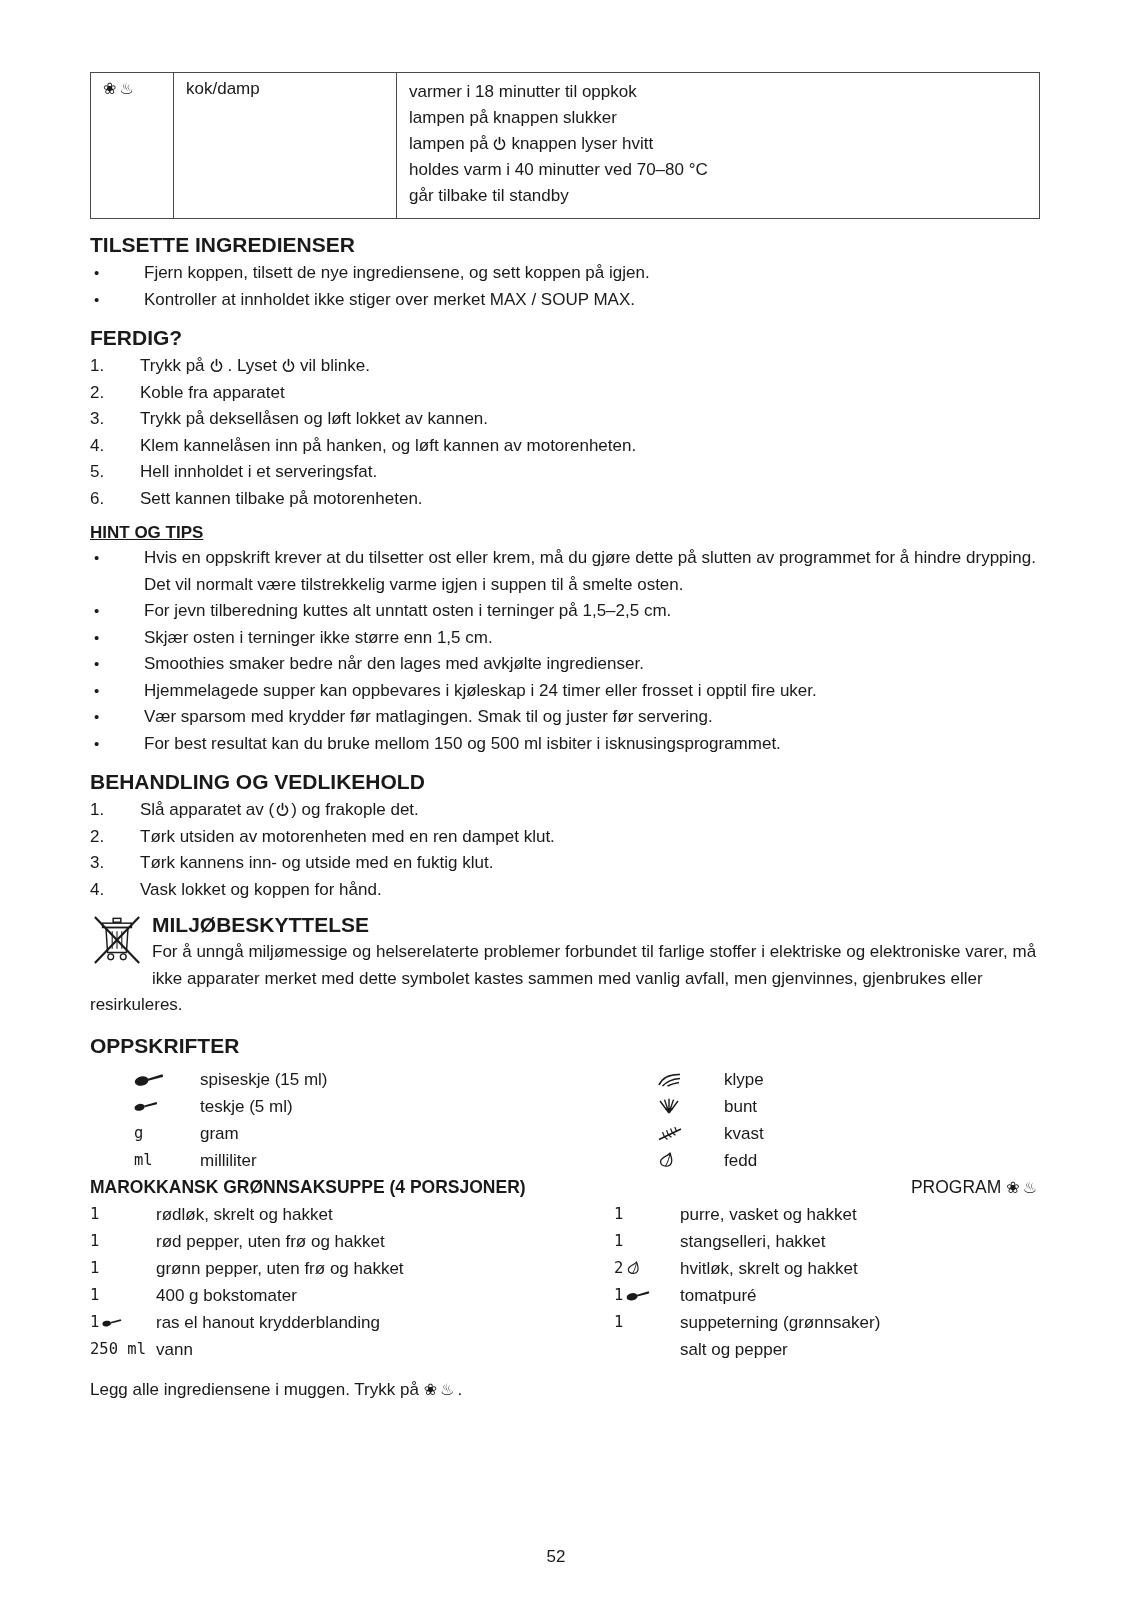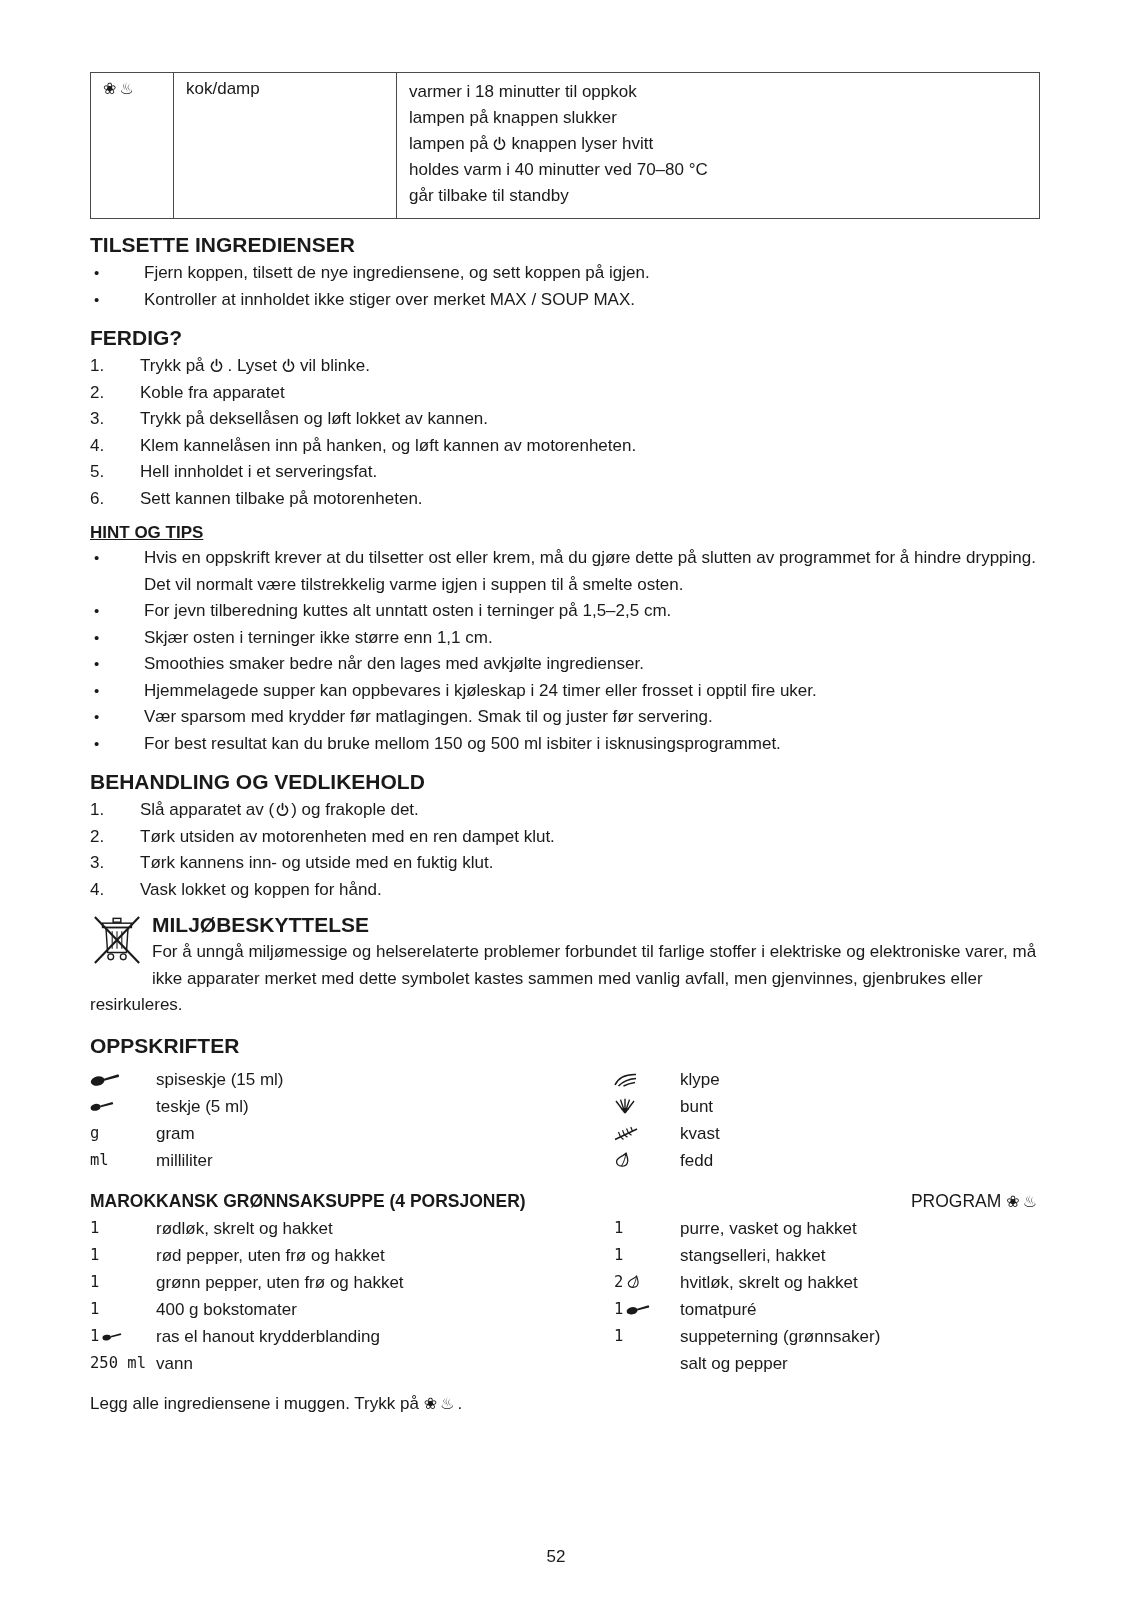--- a/index.html
+++ b/index.html
@@ -29,26 +29,26 @@
 
   
   .miljo{margin-top:10px;}
   .weee{float:left;width:50px;height:54px;margin:0 10px 0 2px;}
   .miljo h2{margin:2px 0 2px 0;}
   .miljo .ptext{line-height:26.5px;}
 
   h2.center-title{text-align:left;font-size:21px;font-weight:700;margin:15px 0 8px 0;}
 
   .twocol{display:grid;grid-template-columns:524px 1fr;}
-  .legend-row{display:flex;line-height:27px;align-items:center;}
+  .legend-row{display:flex;line-height:27px;align-items:center;margin-left:44px;}
   .legend-row .ic{flex:0 0 66px;display:flex;align-items:center;}
   .legend-row .lb{flex:1;}
   .sym{font-family:"DejaVu Sans Mono",monospace;font-size:15.5px;}
 
-  .recipe-head{display:flex;justify-content:space-between;align-items:flex-start;margin-top:14px;line-height:27px;}
+  .recipe-head{display:flex;justify-content:space-between;align-items:flex-start;line-height:27px;}
   .recipe-title{font-weight:700;font-size:17.5px;}
   .program{font-size:17.5px;white-space:nowrap;}
 
   .ing-row{display:flex;line-height:27px;}
   .ing-row .qty{flex:0 0 66px;font-family:"DejaVu Sans Mono",monospace;font-size:15.5px;
                 display:flex;align-items:center;gap:3px;}
   .ing-row .txt{flex:1;}
 
   .footer-line{line-height:27px;margin-top:13px;}
 
@@ -135,21 +135,21 @@
     <div class="row">
       <span class="mk bullet">•</span>
       <span class="tx">Hvis en oppskrift krever at du tilsetter ost eller krem, må du gjøre dette på slutten av programmet for å hindre drypping. Det vil normalt være tilstrekkelig varme igjen i suppen til å smelte osten.</span>
     </div>
     <div class="row">
       <span class="mk bullet">•</span>
       <span class="tx">For jevn tilberedning kuttes alt unntatt osten i terninger på 1,5–2,5 cm.</span>
     </div>
     <div class="row">
       <span class="mk bullet">•</span>
-      <span class="tx">Skjær osten i terninger ikke større enn 1,1 cm.</span>
+      <span class="tx">Skjær osten i terninger ikke større enn 1,5 cm.</span>
     </div>
     <div class="row">
       <span class="mk bullet">•</span>
       <span class="tx">Smoothies smaker bedre når den lages med avkjølte ingredienser.</span>
     </div>
     <div class="row">
       <span class="mk bullet">•</span>
       <span class="tx">Hjemmelagede supper kan oppbevares i kjøleskap i 24 timer eller frosset i opptil fire uker.</span>
     </div>
     <div class="row">

